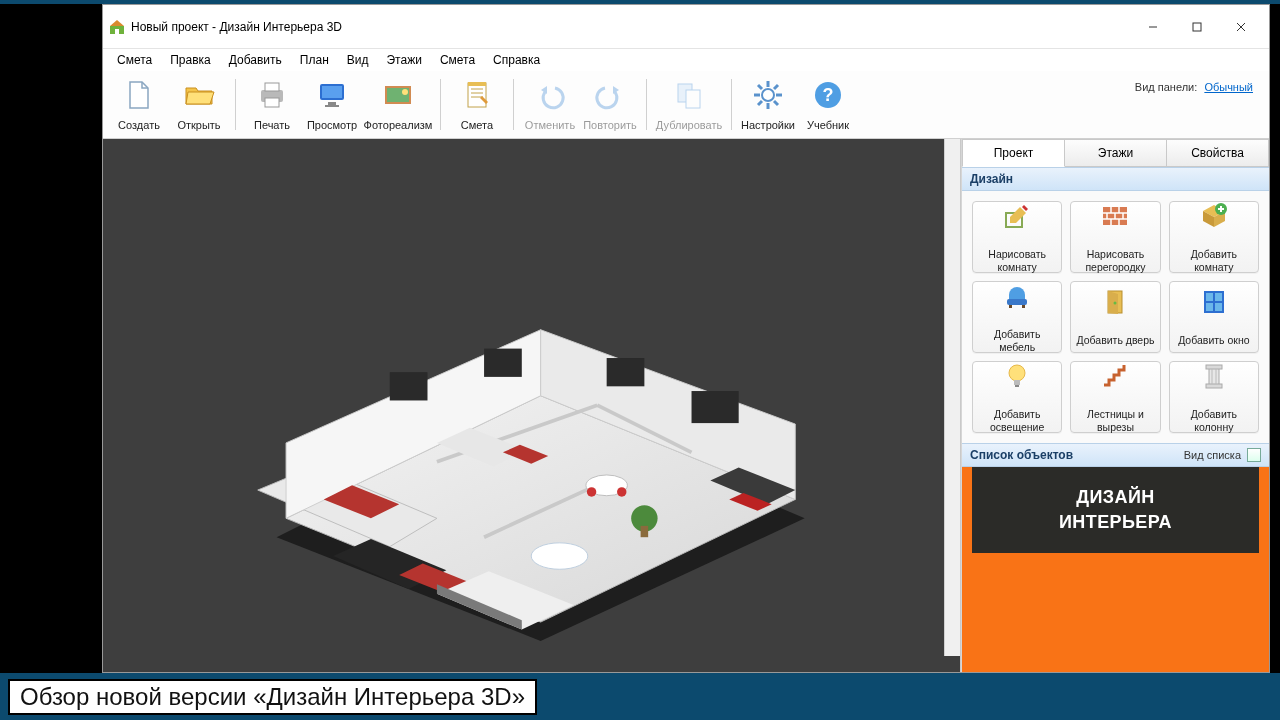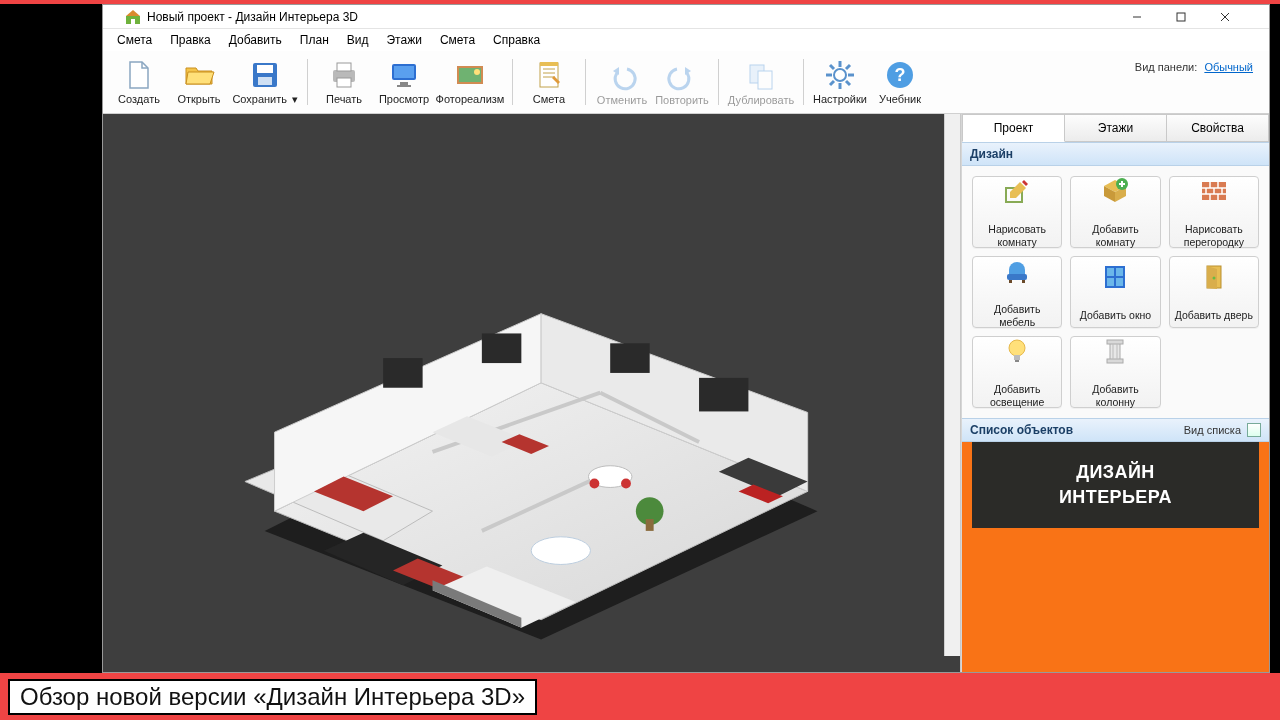--- a/index.html
+++ b/index.html
@@ -1,48 +1,48 @@
 <!DOCTYPE html>
 <html><head>
 <meta charset="utf-8">
 <style>
   * { box-sizing: border-box; margin: 0; padding: 0; }
   html, body { width: 1280px; height: 720px; font-family: "Segoe UI", Tahoma, sans-serif; font-size: 12px; overflow: hidden; }
   body { background: #000; display: flex; flex-direction: column; }
 
-  .black-top, .black-bottom { background: #ef4444; flex: 0 0 auto; }
+  .black-top, .black-bottom { background: #0c4a6e; flex: 0 0 auto; }
   .black-top { height: 4px; }
   .black-bottom { height: 47px; display:flex; align-items:center; padding:0 8px; }
   .black-left { width: 102px; background:#000; }
   .black-right { width: 10px; background:#000; }
 
   .outer-row { flex:1; display:flex; }
 
   .app-window { flex:1; background:#fff; border:1px solid #999; display:flex; flex-direction:column; }
 
   
-  .titlebar { height:24px; display:flex; align-items:center; padding:0 22px; border-bottom:1px solid #e4e4e4; background:#fff; }
+  .titlebar { height:44px; display:flex; align-items:center; padding:0 6px; border-bottom:1px solid #e4e4e4; background:#fff; }
   .titlebar .app-icon { width:16px; height:16px; margin-right:6px; }
   .titlebar .title-text { font-size:12px; color:#000; flex:1; }
   .win-controls { display:flex; height:100%; }
   .win-btn { width:44px; height:100%; display:flex; align-items:center; justify-content:center; }
   .win-btn svg { display:block; }
 
   
   .menubar { height:22px; display:flex; align-items:center; padding:0 6px; gap:2px; }
   .menubar .menu-item { padding:2px 8px; font-size:12px; color:#000; cursor:default; }
 
   
   .toolbar { display:flex; align-items:stretch; padding:4px 6px 4px 6px; border-bottom:1px solid #d0d0d0; background:#fdfdfd; }
   .tool-group { display:flex; }
   .tool-btn { width:60px; display:flex; flex-direction:column; align-items:center; justify-content:flex-start; padding:2px 2px; border:1px solid transparent; border-radius:3px; cursor:default; }
   .tool-btn.wide { width:72px; }
   .tool-btn.disabled { opacity:0.45;justify-content:center; }
   .tool-btn .ticon { width:34px; height:34px; display:flex; align-items:center; justify-content:center; }
-  .tool-btn .tlabel { font-size:11px; color:#222; margin-top:1px; text-align:center; }
+  .tool-btn .tlabel { font-size:11px; color:#222; margin-top:7px; text-align:center; }
   .tool-sep { width:1px; background:#d0d0d0; margin:4px 6px; }
   .tool-spring { flex:1; }
   .panel-mode { align-self:flex-start; padding:6px 10px 0 0; font-size:11px; color:#333; }
   .panel-mode .link { color:#0066cc; text-decoration:underline; cursor:pointer; margin-left:4px; }
 
   
   .content-row { flex:1; display:flex; min-height:0; }
   .viewport { flex:1; background:#3e3e3e; position:relative; overflow:hidden; border-right:1px solid #c9c9c9; }
   .viewport-inner { position:absolute; inset:0; display:flex; align-items:center; justify-content:center; }
 
@@ -138,30 +138,20 @@
         </div>
         <div class="tool-btn">
           <span class="ticon">
               <svg viewBox="0 0 34 34">
                 <path d="M4 10h10l2 3h14v13H4z" fill="#f4c44a" stroke="#c98f1f"></path>
                 <path d="M6 14h26l-4 12H4z" fill="#ffe07a" stroke="#c98f1f"></path>
               </svg>
             </span>
           <span class="tlabel">Открыть</span>
         </div>
-        <div class="tool-btn wide">
-          <span class="ticon">
-              <svg viewBox="0 0 34 34">
-                <rect x="5" y="5" width="24" height="24" rx="2" fill="#3a78c9"></rect>
-                <rect x="9" y="7" width="16" height="8" fill="#fff"></rect>
-                <rect x="10" y="19" width="14" height="8" fill="#cfe0f4"></rect>
-              </svg>
-            </span>
-          <span class="tlabel"><span>Сохранить</span><span class="dropdown-caret"> ▾</span></span>
-        </div>
       </div>
       <div class="tool-sep"></div>
       <div class="tool-group">
         <div class="tool-btn">
           <span class="ticon">
               <svg viewBox="0 0 34 34">
                 <rect x="6" y="12" width="22" height="12" rx="2" fill="#b9b9b9"></rect>
                 <rect x="10" y="5" width="14" height="8" fill="#fff" stroke="#999"></rect>
                 <rect x="10" y="20" width="14" height="9" fill="#fff" stroke="#999"></rect>
               </svg>
@@ -343,80 +333,86 @@
         </div>
 
         <div class="design-grid">
           <div class="design-btn">
             <span class="dicon"><svg viewBox="0 0 30 30">
                   <rect x="4" y="12" width="16" height="14" fill="none" stroke="#8a5" stroke-width="2"></rect>
                   <path d="M18 6l6 6-10 10-6-0 0-6z" fill="#e8be54"></path>
                   <path d="M22 4l4 4-2 2-4-4z" fill="#c33"></path>
                 </svg></span>
             <span class="dlabel">Нарисовать комнату</span>
-          </div>
-          <div class="design-btn">
-            <span class="dicon"><svg viewBox="0 0 30 30">
-                  <path d="M4 10l11-6 11 6-11 6z" fill="#e8be54"></path>
-                  <path d="M4 10v10l11 6V16z" fill="#c99a3a"></path>
-                  <path d="M26 10v10l-11 6V16z" fill="#d9ae4c"></path>
-                  <circle cx="22" cy="8" r="6" fill="#4caf50"></circle>
-                  <path d="M22 5v6M19 8h6" stroke="#fff" stroke-width="2"></path>
-                </svg></span>
-            <span class="dlabel">Добавить комнату</span>
           </div>
           <div class="design-btn">
             <span class="dicon"><svg viewBox="0 0 30 30">
                   <rect x="3" y="6" width="24" height="18" fill="#d97b52"></rect>
                   <g stroke="#fff" stroke-width="1.5">
                     <line x1="3" y1="12" x2="27" y2="12"></line>
                     <line x1="3" y1="18" x2="27" y2="18"></line>
                     <line x1="11" y1="6" x2="11" y2="12"></line>
                     <line x1="19" y1="6" x2="19" y2="12"></line>
                     <line x1="7" y1="12" x2="7" y2="18"></line>
                     <line x1="15" y1="12" x2="15" y2="18"></line>
                     <line x1="23" y1="12" x2="23" y2="18"></line>
                     <line x1="11" y1="18" x2="11" y2="24"></line>
                     <line x1="19" y1="18" x2="19" y2="24"></line>
                   </g>
                 </svg></span>
             <span class="dlabel">Нарисовать перегородку</span>
           </div>
           <div class="design-btn">
             <span class="dicon"><svg viewBox="0 0 30 30">
+                  <path d="M4 10l11-6 11 6-11 6z" fill="#e8be54"></path>
+                  <path d="M4 10v10l11 6V16z" fill="#c99a3a"></path>
+                  <path d="M26 10v10l-11 6V16z" fill="#d9ae4c"></path>
+                  <circle cx="22" cy="8" r="6" fill="#4caf50"></circle>
+                  <path d="M22 5v6M19 8h6" stroke="#fff" stroke-width="2"></path>
+                </svg></span>
+            <span class="dlabel">Добавить комнату</span>
+          </div>
+          <div class="design-btn">
+            <span class="dicon"><svg viewBox="0 0 30 30">
                   <path d="M7 14a8 8 0 0 1 16 0v6H7z" fill="#4f9ee3"></path>
                   <rect x="5" y="18" width="20" height="6" rx="2" fill="#3a78c9"></rect>
                   <rect x="7" y="24" width="3" height="3" fill="#6a4a2a"></rect>
                   <rect x="20" y="24" width="3" height="3" fill="#6a4a2a"></rect>
                 </svg></span>
             <span class="dlabel">Добавить мебель</span>
           </div>
           <div class="design-btn">
             <span class="dicon"><svg viewBox="0 0 30 30">
+                  <rect x="8" y="4" width="14" height="22" fill="#e8be54" stroke="#b98f2f"></rect>
+                  <path d="M8 4l10 3v20l-10 -1z" fill="#d9ae4c"></path>
+                  <circle cx="15" cy="16" r="1.5" fill="#6b4"></circle>
+                </svg></span>
+            <span class="dlabel">Добавить дверь</span>
+          </div>
+          <div class="design-btn">
+            <span class="dicon"><svg viewBox="0 0 30 30">
                   <rect x="6" y="5" width="18" height="20" fill="#6bb7ea" stroke="#2d6fd1" stroke-width="2"></rect>
                   <line x1="15" y1="5" x2="15" y2="25" stroke="#2d6fd1" stroke-width="2"></line>
                   <line x1="6" y1="15" x2="24" y2="15" stroke="#2d6fd1" stroke-width="2"></line>
                 </svg></span>
             <span class="dlabel">Добавить окно</span>
           </div>
           <div class="design-btn">
             <span class="dicon"><svg viewBox="0 0 30 30">
-                  <rect x="8" y="4" width="14" height="22" fill="#e8be54" stroke="#b98f2f"></rect>
-                  <path d="M8 4l10 3v20l-10 -1z" fill="#d9ae4c"></path>
-                  <circle cx="15" cy="16" r="1.5" fill="#6b4"></circle>
-                </svg></span>
-            <span class="dlabel">Добавить дверь</span>
-          </div>
-          <div class="design-btn">
-            <span class="dicon"><svg viewBox="0 0 30 30">
                   <circle cx="15" cy="12" r="8" fill="#ffe07a" stroke="#e6b84a"></circle>
                   <rect x="12" y="19" width="6" height="5" fill="#bbb"></rect>
                   <rect x="13" y="24" width="4" height="2" fill="#888"></rect>
                 </svg></span>
             <span class="dlabel">Добавить освещение</span>
+          </div>
+          <div class="design-btn">
+            <span class="dicon"><svg viewBox="0 0 30 30">
+                  <path d="M4 24h5v-5h5v-5h5v-5h5V4" fill="none" stroke="#c7622f" stroke-width="3"></path>
+                </svg></span>
+            <span class="dlabel">Лестницы и вырезы</span>
           </div>
           <div class="design-btn">
             <span class="dicon"><svg viewBox="0 0 30 30">
                   <rect x="10" y="6" width="10" height="18" fill="#e7e7e7" stroke="#aaa"></rect>
                   <rect x="7" y="4" width="16" height="4" fill="#d9d9d9" stroke="#aaa"></rect>
                   <rect x="7" y="23" width="16" height="4" fill="#d9d9d9" stroke="#aaa"></rect>
                   <line x1="13" y1="8" x2="13" y2="23" stroke="#bbb"></line>
                   <line x1="17" y1="8" x2="17" y2="23" stroke="#bbb"></line>
                 </svg></span>
             <span class="dlabel">Добавить колонну</span>

